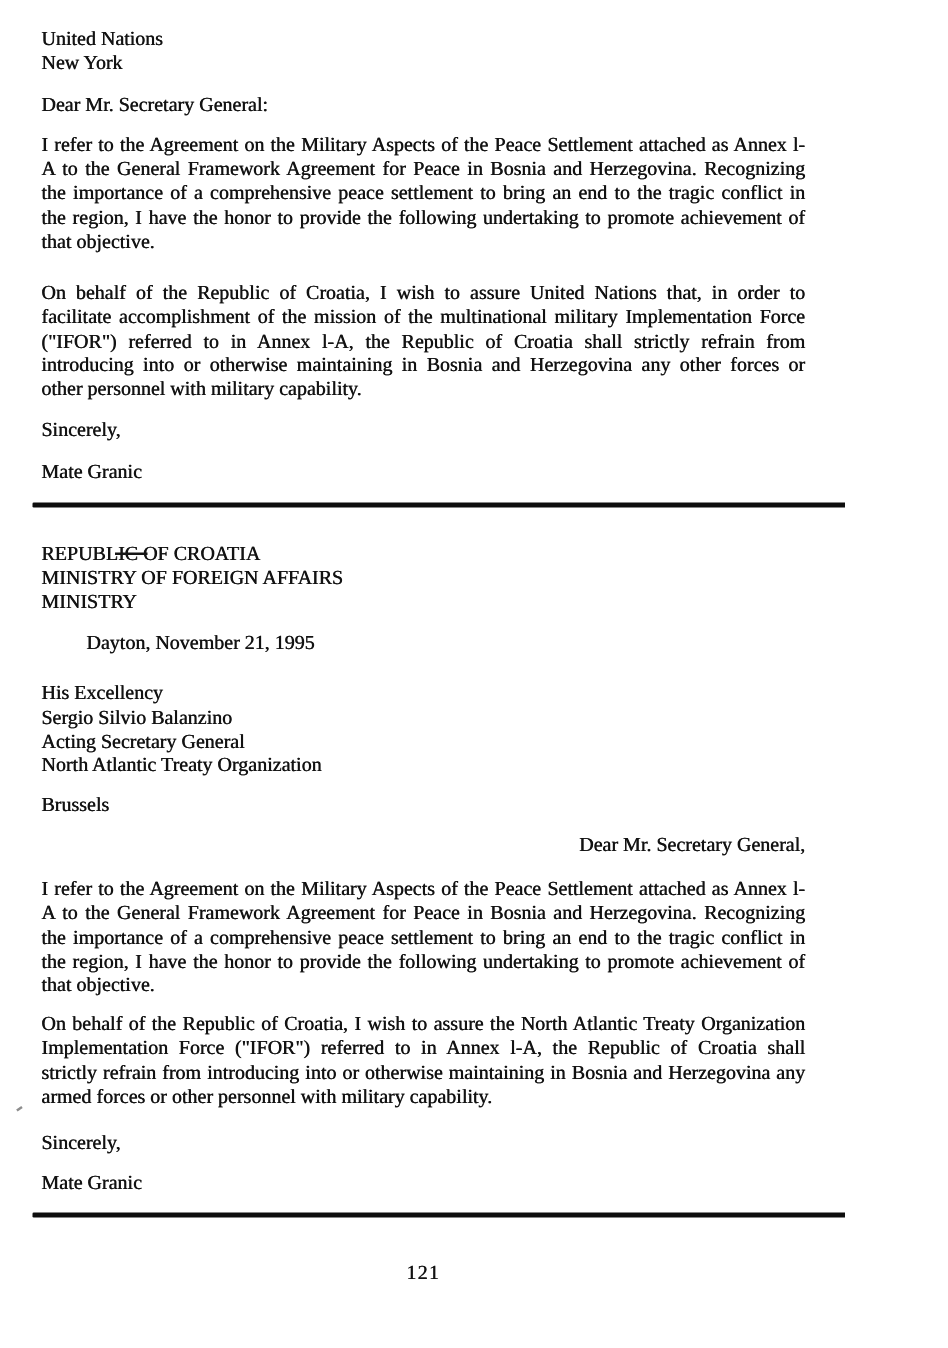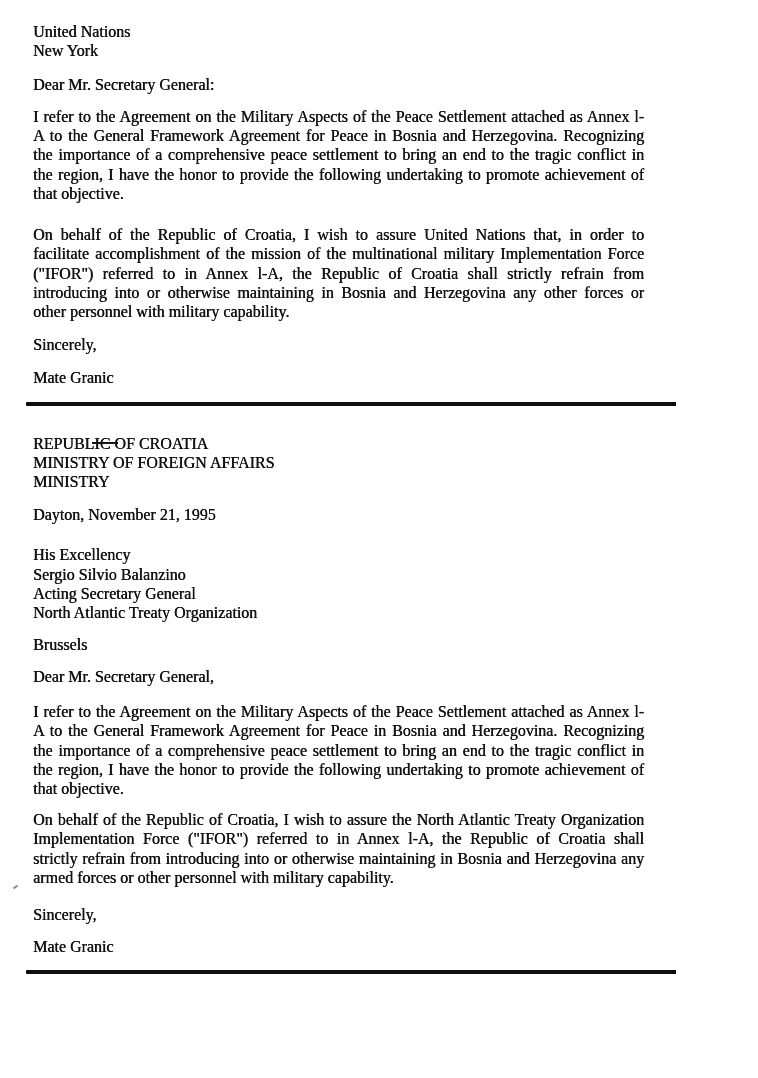--- a/index.html
+++ b/index.html
@@ -22,24 +22,24 @@
   .sal1{margin-top:14px;}
   .para1{margin-top:13px;}
   .para2{margin-top:21.6px;}
   .close1{margin-top:13.5px;}
   .sig1{margin-top:13.7px;}
   .divider{height:3.5px;background:#0e0e0e;margin-left:-7px;width:716px;border-radius:1px;}
   .div1{margin-top:15px;}
   .lh{margin-top:28px;}
   .lh .line{position:relative;}
   .strike-artifact{position:absolute;left:59px;top:8px;width:26px;height:2.6px;background:#161616;}
-  .date{margin-top:13.3px;}
+  .date{margin-top:13.3px;margin-left:36px;}
   .rcpt{margin-top:21px;}
   .city{margin-top:12.8px;}
-  .sal2{margin-top:12.7px;}
+  .sal2{margin-top:12.7px;text-align:right;}
   .para3{margin-top:15.7px;}
   .para4{margin-top:11.5px;}
   .close2{margin-top:17.5px;}
   .sig2{margin-top:12.7px;}
   .div2{margin-top:14px;}
   .pagenum{margin-top:35px;text-align:center;letter-spacing:1px;}
   .speck{position:absolute;left:13px;top:886px;width:5px;height:1.8px;background:#8d8d8d;transform:rotate(-35deg);}
 </style>
 </head>
 <body>
@@ -102,15 +102,16 @@
       <div class="jl">Implementation Force ("IFOR") referred to in Annex l-A, the Republic of Croatia shall</div>
       <div class="jl">strictly refrain from introducing into or otherwise maintaining in Bosnia and Herzegovina any</div>
       <div class="line">armed forces or other personnel with military capability.</div>
     </div>
     <div class="close2 line">Sincerely,</div>
     <div class="sig2 line">Mate Granic</div>
   </section>
 
   <div class="divider div2"></div>
 
+  <div class="pagenum">121</div>
 
   <div class="speck"></div>
 </div>
 
 </body></html>

